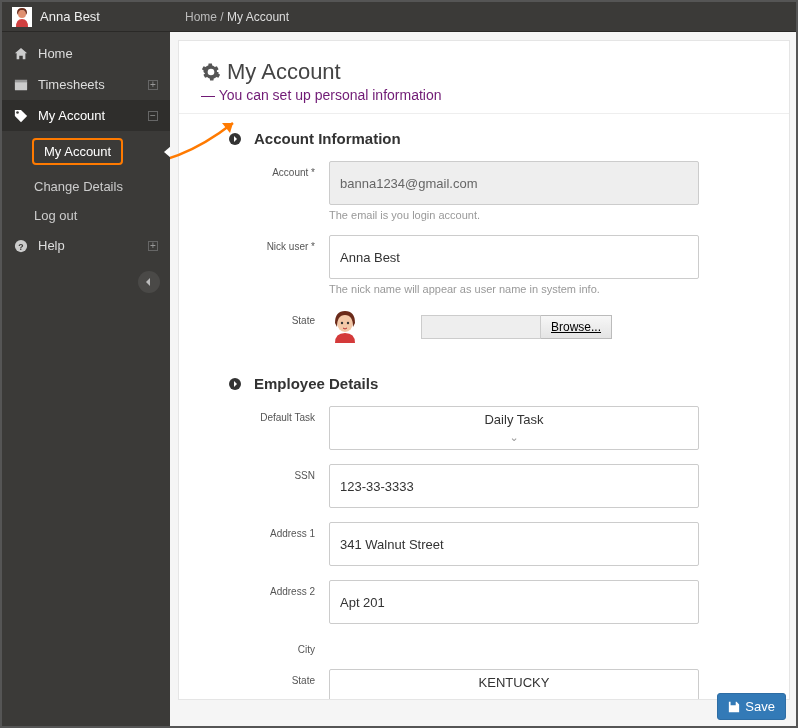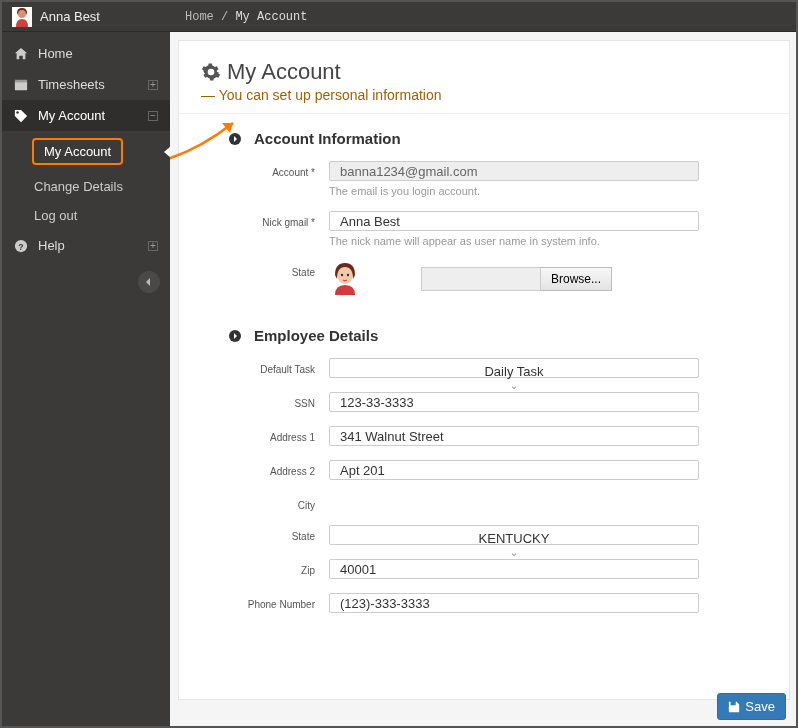--- a/index.html
+++ b/index.html
@@ -27,21 +27,20 @@
       align-items: center;
       padding: 0 10px;
       gap: 8px;
     }
     .topbar .user svg { flex-shrink: 0; }
     .topbar .user span { color: #eee; font-size: 13px; }
     .breadcrumb {
       padding: 0 15px;
       font-size: 12px;
       color: #bbb;
-      font-family: Liberation Mono, monospace;
     }
     .breadcrumb .current { color: #ddd; }
     .app-body {
       display: flex;
       height: calc(100% - 30px);
     }
     .sidebar {
       width: 168px;
       background: #3b3a38;
       color: #ccc;
@@ -134,21 +133,21 @@
     }
     .page-head h1 {
       font-size: 22px;
       font-weight: 400;
       color: #444;
       display: flex;
       align-items: center;
       gap: 6px;
     }
     .page-head .subtitle {
-      color: #a16207;
+      color: #701a75;
       font-size: 14px;
       margin-top: 2px;
     }
     .section {
       padding: 16px 30px 0 50px;
     }
     .section-head {
       font-size: 15px;
       font-weight: 600;
       color: #333;
@@ -171,21 +170,21 @@
       color: #555;
       font-size: 10px;
     }
     .field-row .control {
       flex: 1;
       max-width: 370px;
     }
     .field-row input[type="text"],
     .field-row .select-box {
       width: 100%;
-      height: 20px;
+      height: 44px;
       padding: 5px 10px;
       border: 1px solid #ccc;
       border-radius: 2px;
       font-size: 13px;
       color: #333;
       background: #fff;
     }
     .field-row input[disabled] {
       background: #eee;
       color: #666;
@@ -219,20 +218,21 @@
       border: 1px solid #ccc;
     }
     .browse-btn {
       height: 24px;
       padding: 0 10px;
       background: linear-gradient(#f7f7f7,#e4e4e4);
       border: 1px solid #bbb;
       border-left: none;
       font-size: 12px;
       cursor: pointer;
+      text-decoration: underline;
     }
     .save-btn {
       position: absolute;
       right: 10px;
       bottom: 6px;
       background: #337ab7;
       color: #fff;
       border: 1px solid #2e6da4;
       padding: 5px 10px;
       font-size: 13px;
@@ -347,21 +347,21 @@
 
         <div class="field-row">
           <label>Account *</label>
           <div class="control">
             <input type="text" disabled="" value="banna1234@gmail.com" style="">
             <div class="hint">The email is you login account.</div>
           </div>
         </div>
 
         <div class="field-row">
-          <label>Nick gmail *</label>
+          <label>Nick user *</label>
           <div class="control">
             <input type="text" value="Anna Best" style="">
             <div class="hint">The nick name will appear as user name in system info.</div>
           </div>
         </div>
 
         <div class="field-row">
           <label>State</label>
           <div class="control" style="max-width:420px; display:flex; align-items:center;">
             <svg class="avatar-img" width="32" height="36" viewBox="0 0 32 36">

